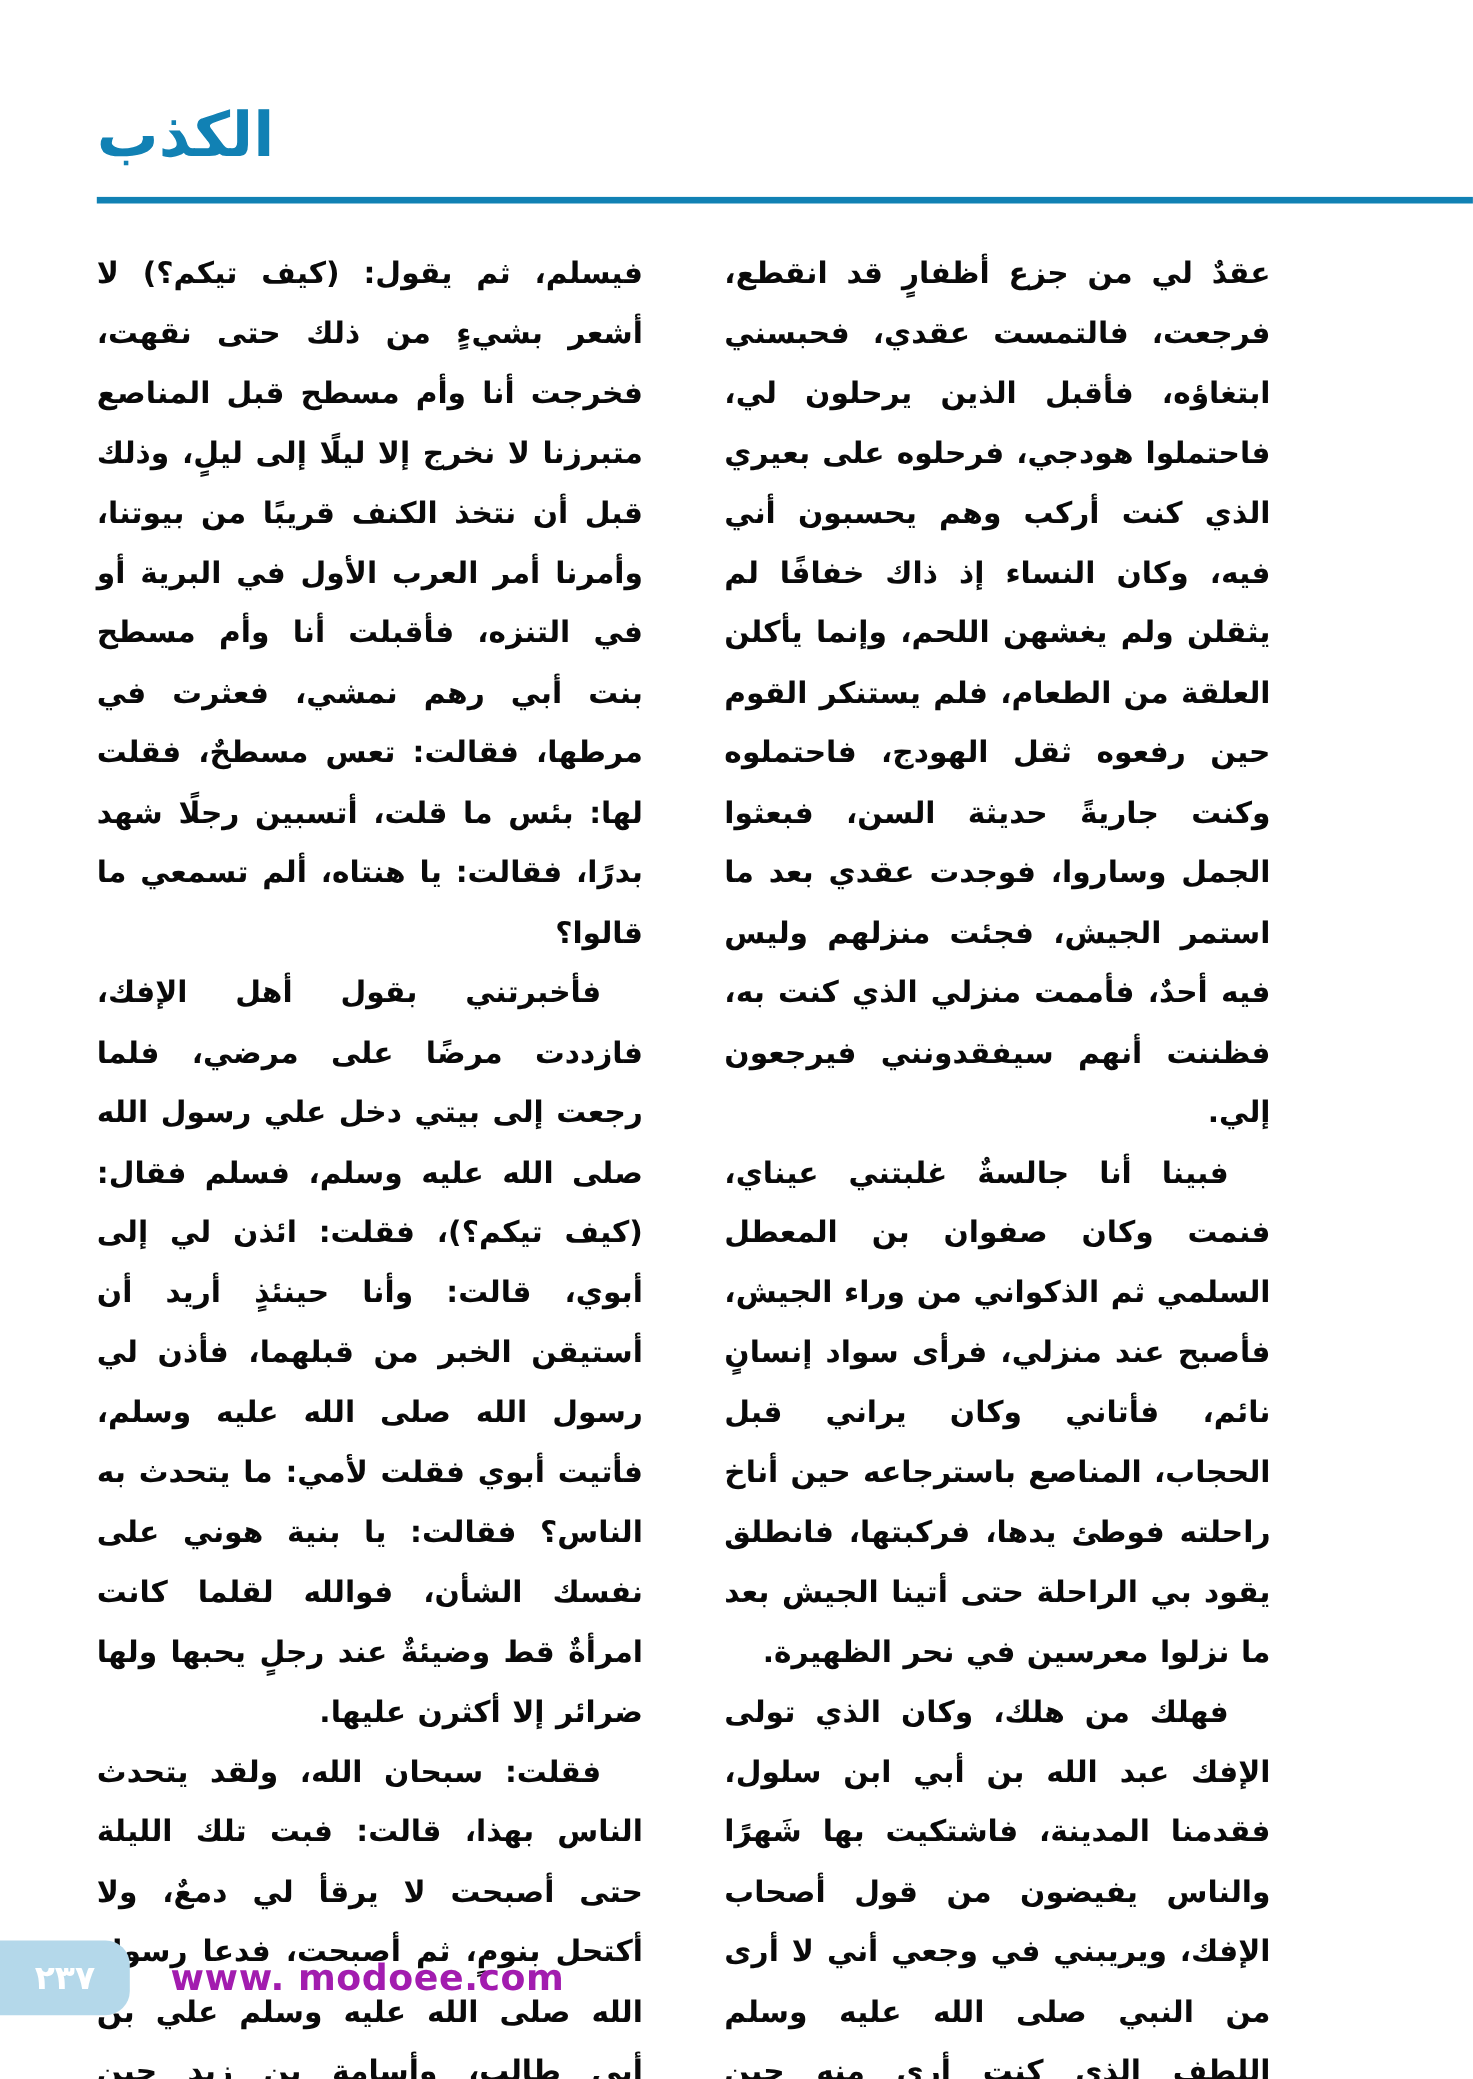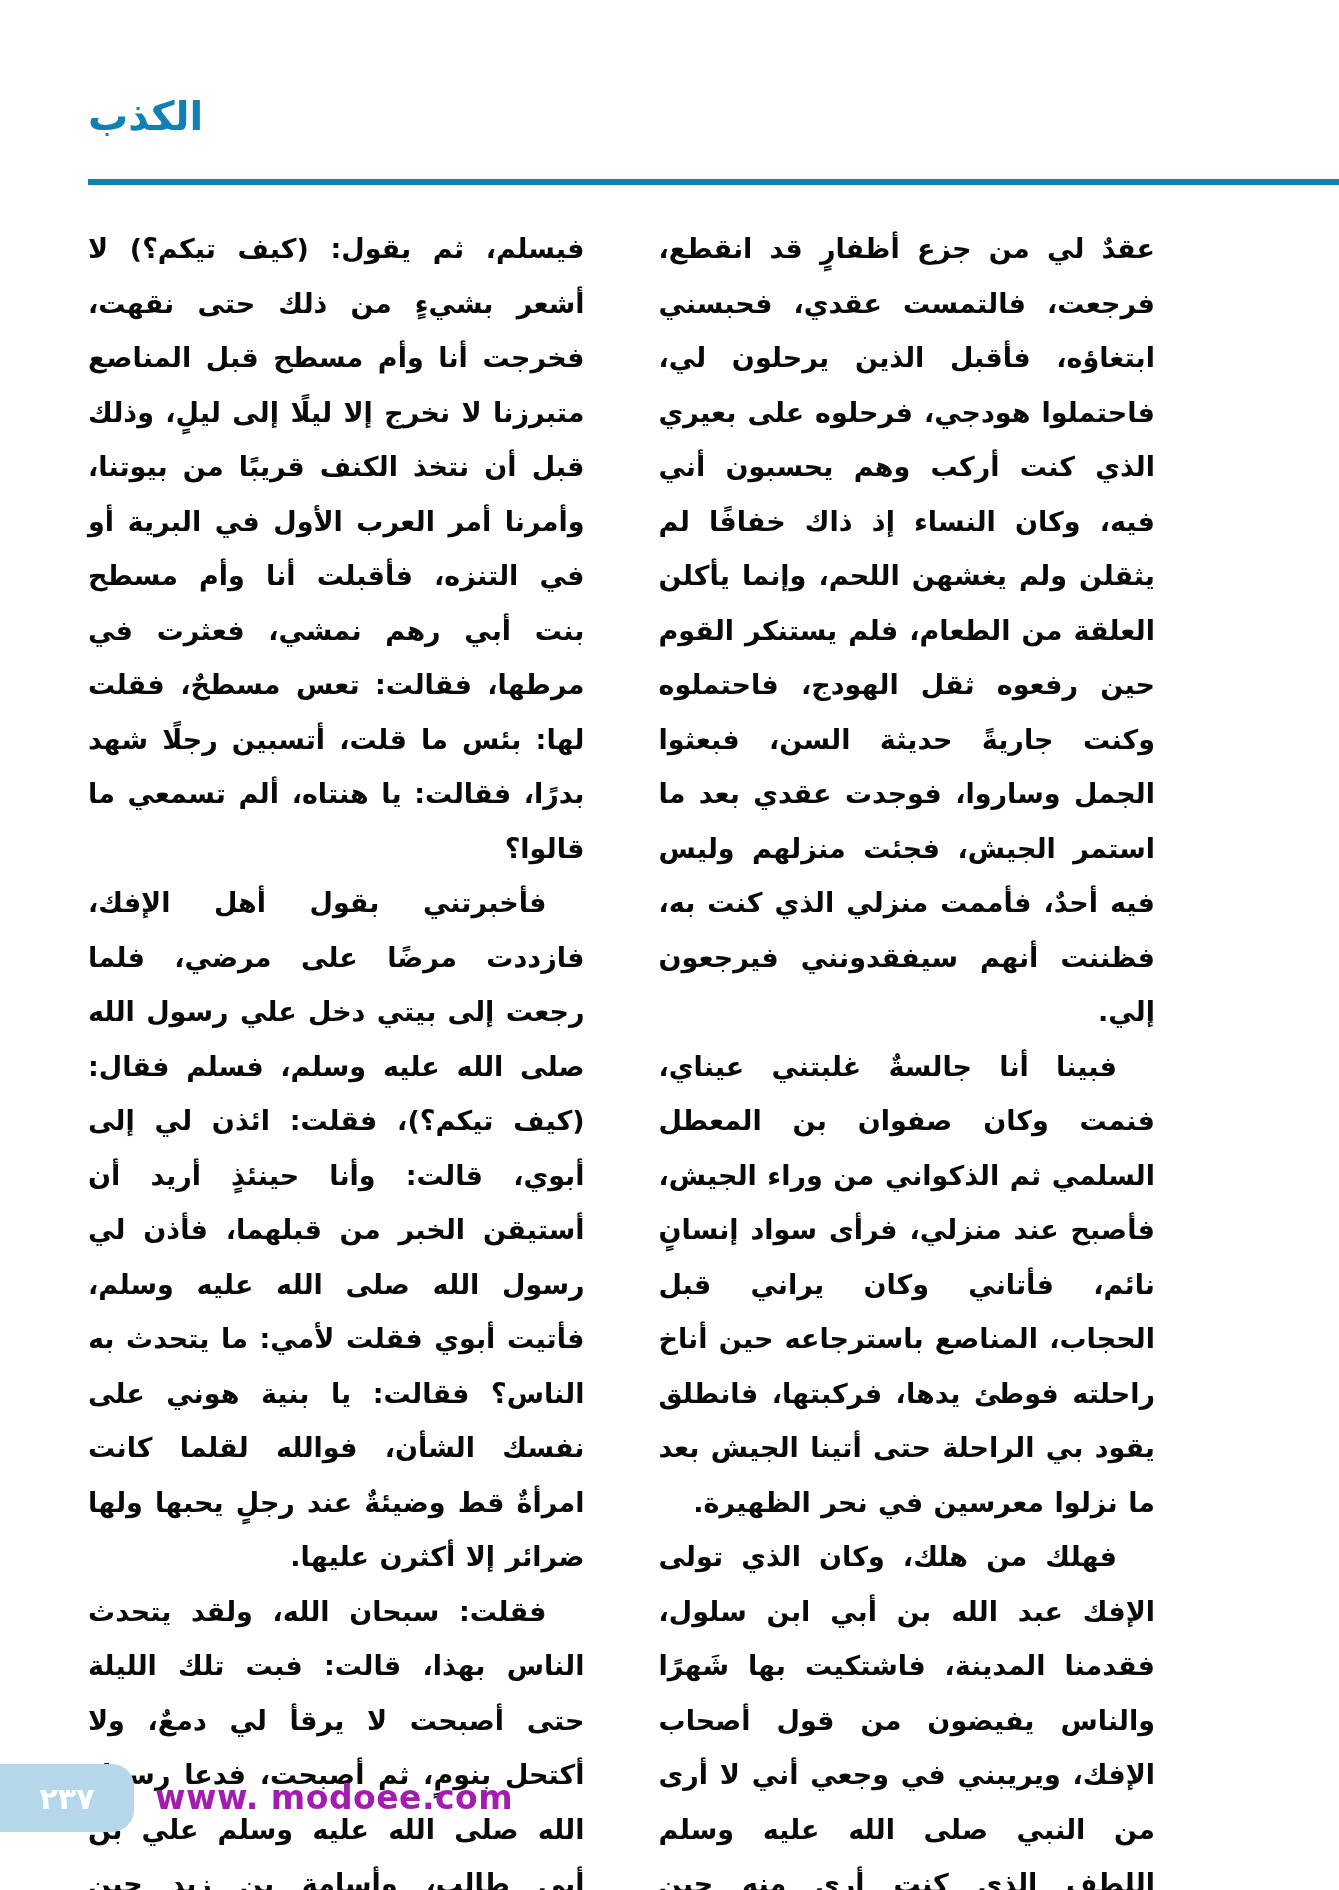--- a/index.html
+++ b/index.html
@@ -12,21 +12,21 @@
     height: 1890px;
     position: relative;
     overflow: hidden;
     font-family: "DejaVu Sans", sans-serif;
   }
   .page-title {
     position: absolute;
     left: 88px;
     top: 96px;
     color: #1181b4;
-    font-size: 40px;
+    font-size: 56px;
     font-weight: bold;
     line-height: 1;
     direction: rtl;
   }
   .header-rule {
     position: absolute;
     left: 88px;
     right: 0;
     top: 179px;
     height: 6px;
@@ -55,21 +55,21 @@
     margin: 0;
     padding: 0;
   }
   .column p.indented {
     text-indent: 38px;
   }
   .footer-page-tab {
     position: absolute;
     left: 0;
     top: 1764px;
-    width: 134px;
+    width: 118px;
     height: 68px;
     background: #b4d8ea;
     border-radius: 0 22px 22px 0;
     display: flex;
     align-items: center;
     justify-content: center;
   }
   .footer-page-number {
     color: #ffffff;
     font-size: 30px;

